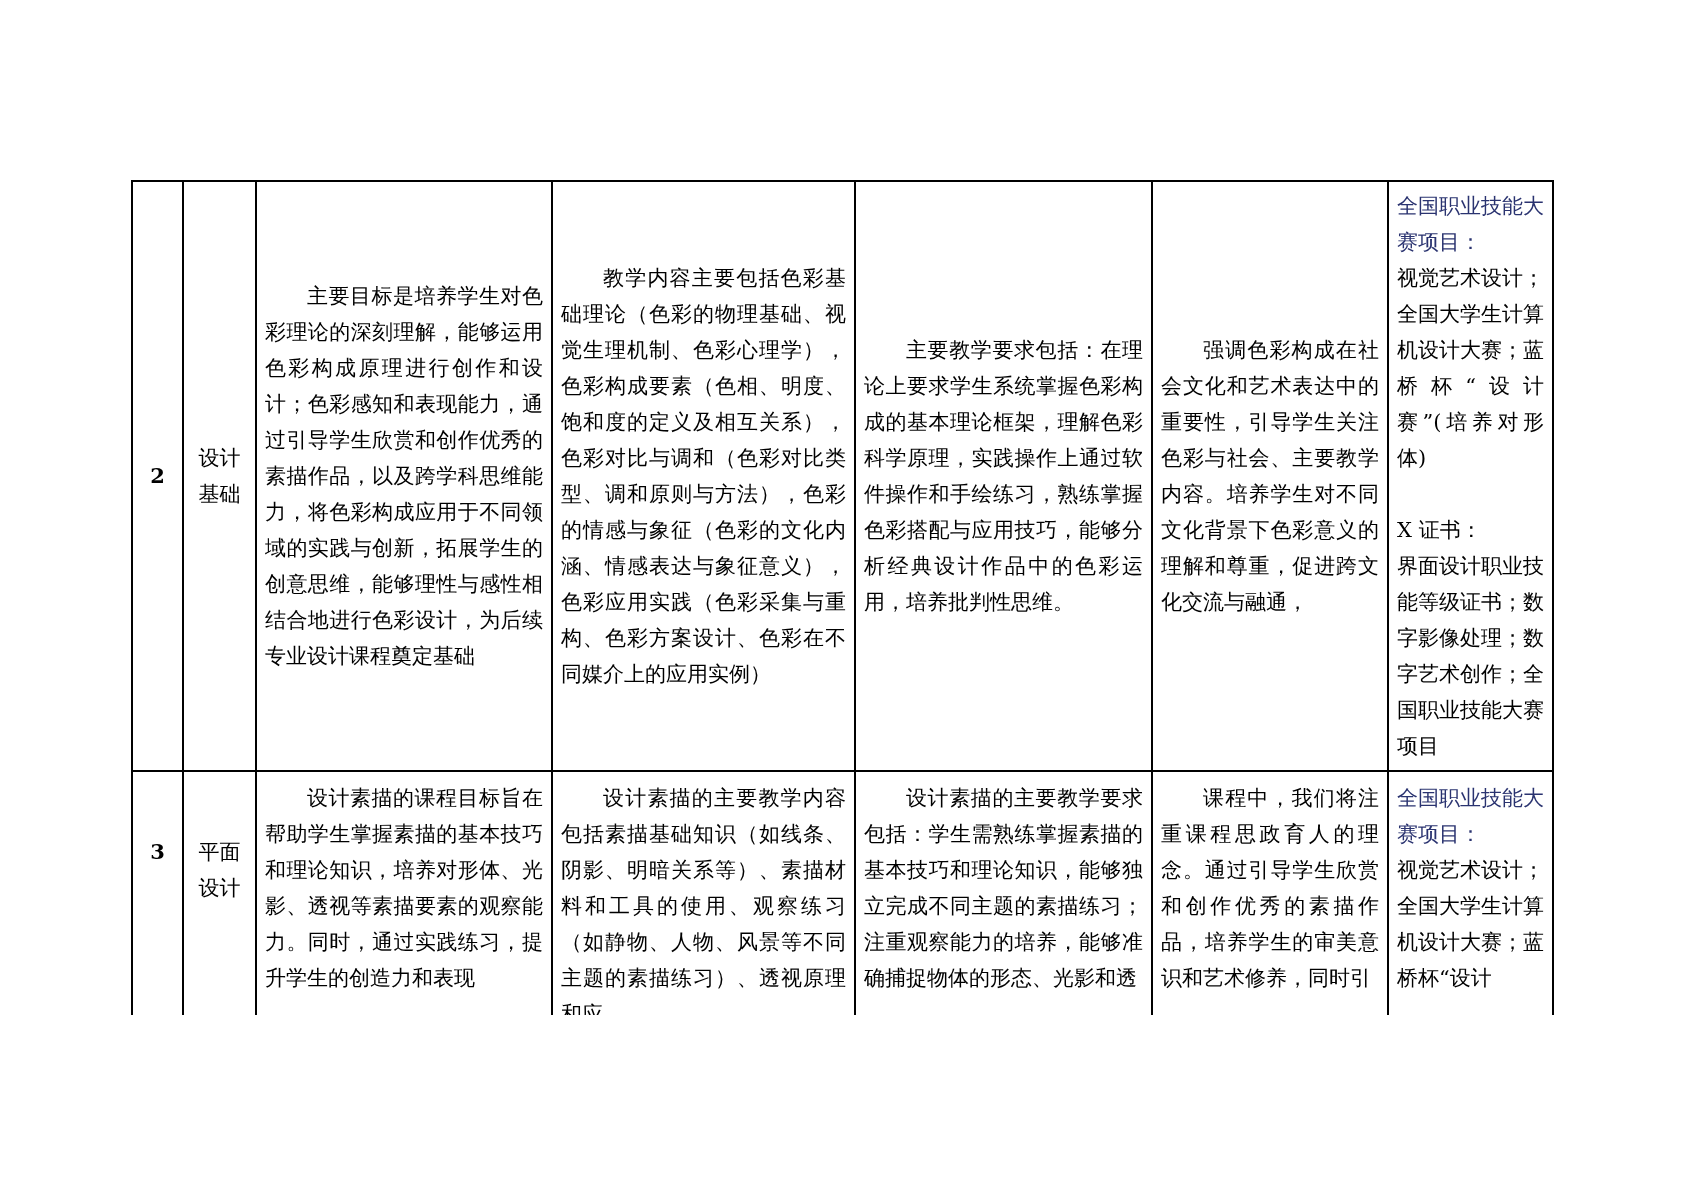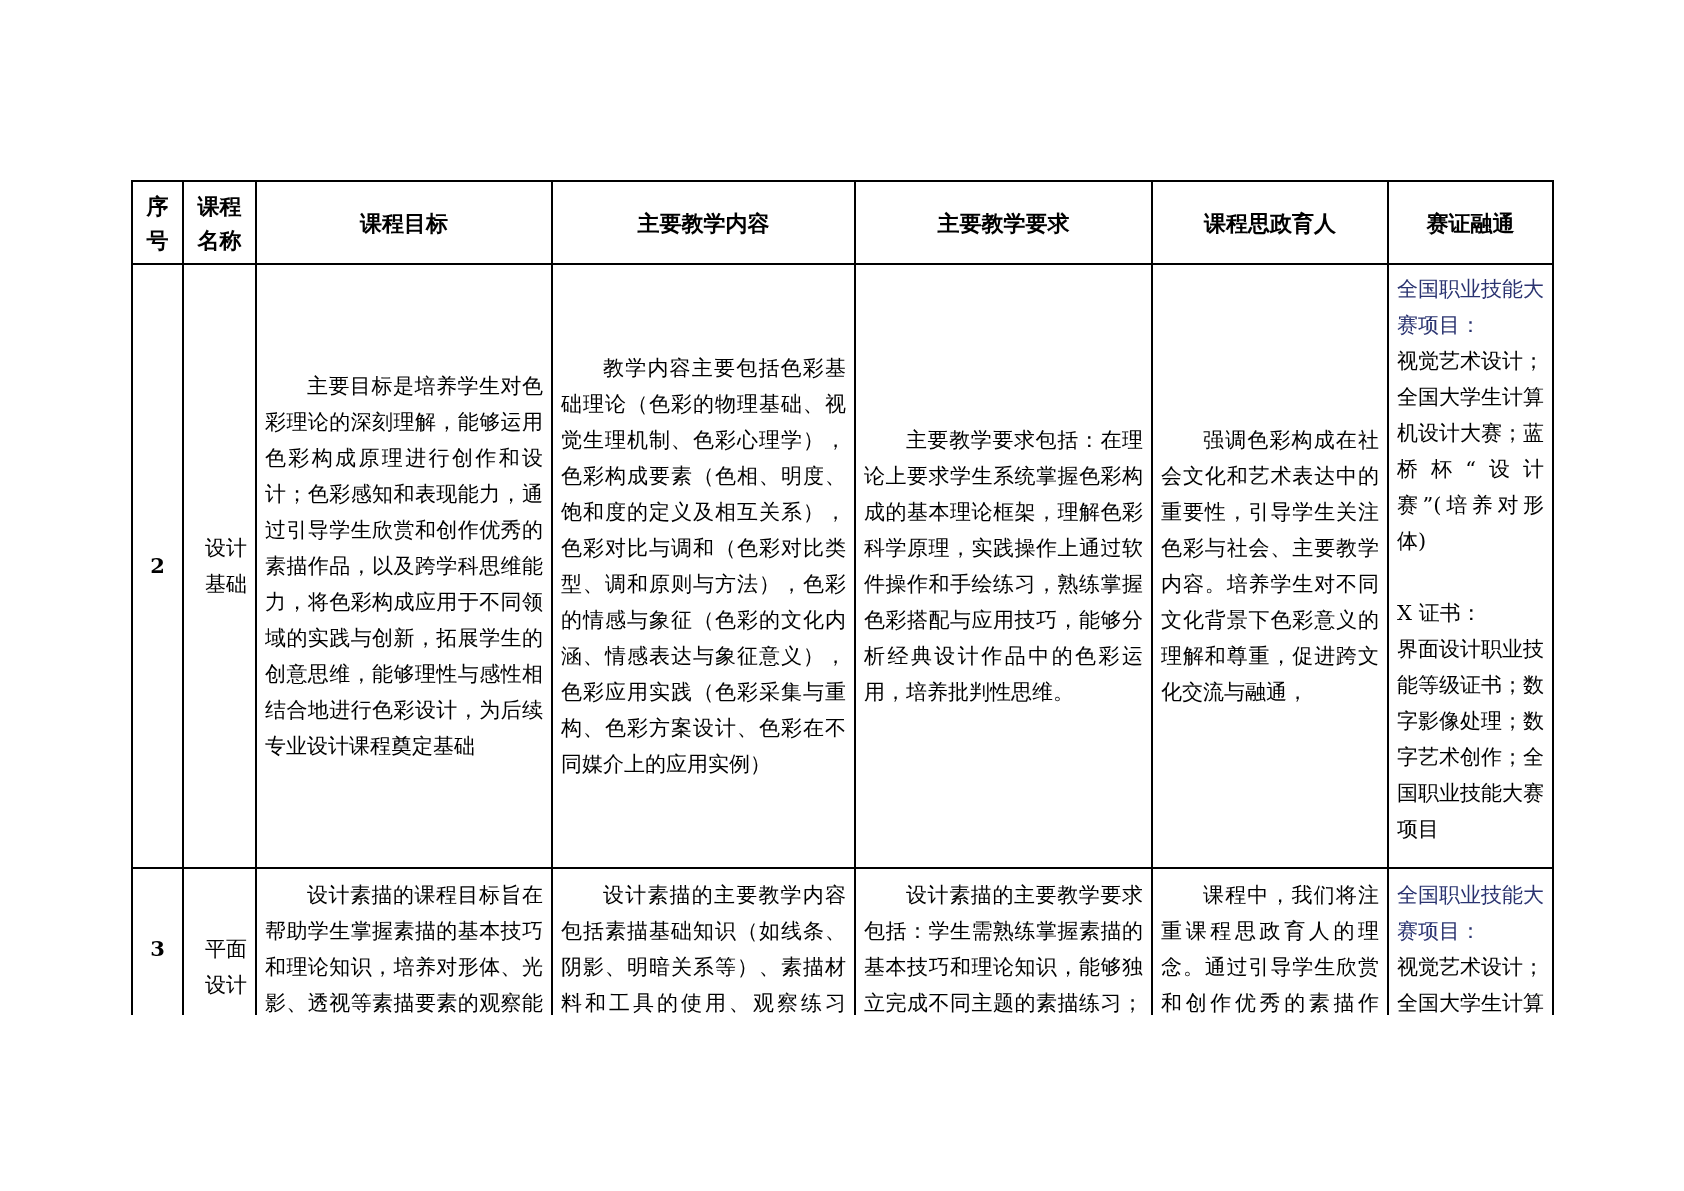--- a/index.html
+++ b/index.html
@@ -10,34 +10,34 @@
   }
   .table-clip{
     position:absolute;left:131px;top:180px;width:1423px;height:835px;
     overflow:hidden;
   }
   table.course{
     border-collapse:collapse;table-layout:fixed;width:1421px;
   }
   table.course th, table.course td{
     border:2px solid #000;
-    padding:20px 8px;
+    padding:6px 8px;
     font-size:21px;line-height:36px;
     overflow:hidden;
     box-sizing:border-box;
   }
   tr.head{height:83px;}
   tr.head th{
     font-weight:bold;text-align:center;vertical-align:middle;
     font-size:22px;line-height:34px;padding:2px 4px;
   }
   tr.r2{height:512px;}
   tr.r3{height:300px;}
   td.seq{font-weight:bold;text-align:center;}
-  td.name{text-align:right;}
+  td.name{text-align:center;}
   td.para{
     text-align:justify;text-justify:inter-character;
     text-indent:2em;
   }
   tr.r2 td{vertical-align:middle;}
   tr.r2 td.cert{vertical-align:top;padding-top:6px;}
   tr.r3 td{vertical-align:top;padding-top:8px;}
   tr.r3 td.seq, tr.r3 td.name{padding-top:62px;}
   tr.r3 td{border-bottom:none;}
   td.cert{
@@ -55,29 +55,20 @@
     <colgroup>
       <col style="width:51px">
       <col style="width:73px">
       <col style="width:296px">
       <col style="width:303px">
       <col style="width:297px">
       <col style="width:236px">
       <col style="width:165px">
     </colgroup>
     <tbody>
-        <tr class="head">
-      <th>序号</th>
-      <th>课程名称</th>
-      <th>课程目标</th>
-      <th>主要教学内容</th>
-      <th>主要教学要求</th>
-      <th>课程思政育人</th>
-      <th>赛证融通</th>
-    </tr>
     <tr class="r2">
       <td class="seq">2</td>
       <td class="name">设计基础</td>
       <td class="para">主要目标是培养学生对色彩理论的深刻理解，能够运用色彩构成原理进行创作和设计；色彩感知和表现能力，通过引导学生欣赏和创作优秀的素描作品，以及跨学科思维能力，将色彩构成应用于不同领域的实践与创新，拓展学生的创意思维，能够理性与感性相结合地进行色彩设计，为后续专业设计课程奠定基础</td>
       <td class="para">教学内容主要包括色彩基础理论（色彩的物理基础、视觉生理机制、色彩心理学），色彩构成要素（色相、明度、饱和度的定义及相互关系），色彩对比与调和（色彩对比类型、调和原则与方法），色彩的情感与象征（色彩的文化内涵、情感表达与象征意义），色彩应用实践（色彩采集与重构、色彩方案设计、色彩在不同媒介上的应用实例）</td>
       <td class="para">主要教学要求包括：在理论上要求学生系统掌握色彩构成的基本理论框架，理解色彩科学原理，实践操作上通过软件操作和手绘练习，熟练掌握色彩搭配与应用技巧，能够分析经典设计作品中的色彩运用，培养批判性思维。</td>
       <td class="para">强调色彩构成在社会文化和艺术表达中的重要性，引导学生关注色彩与社会、主要教学内容。培养学生对不同文化背景下色彩意义的理解和尊重，促进跨文化交流与融通，</td>
       <td class="cert">
         <div class="cert-label">全国职业技能大赛项目：</div>
         <div>视觉艺术设计；全国大学生计算机设计大赛；蓝桥杯“设计赛”(培养对形体)</div>

